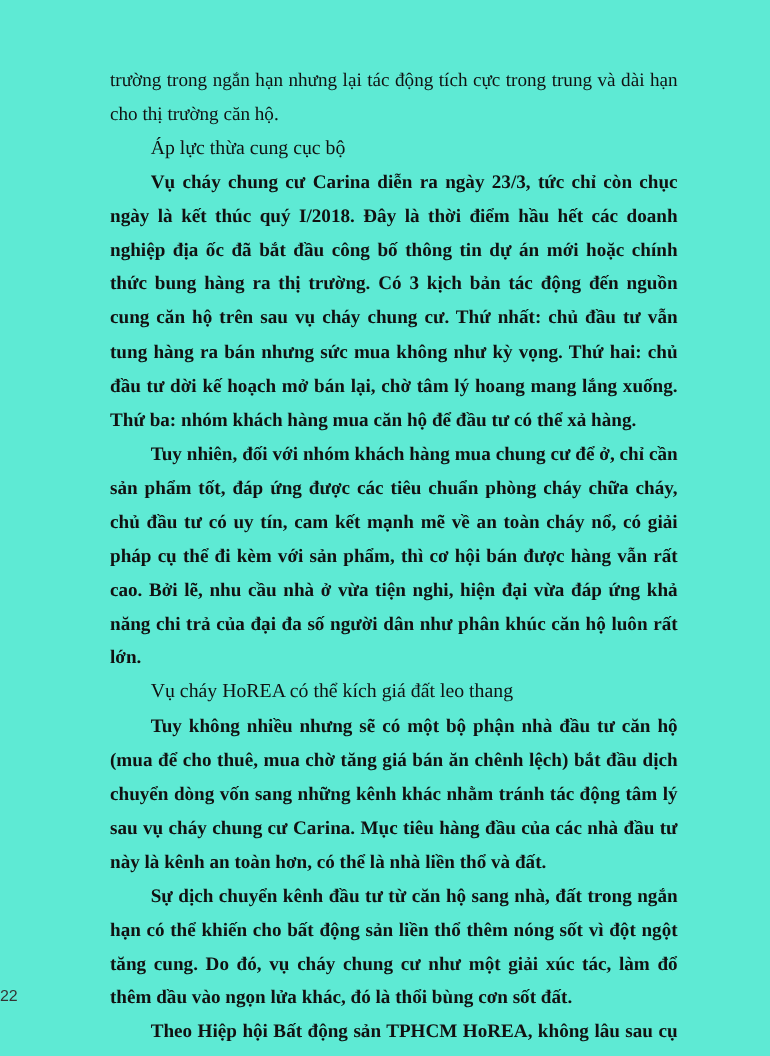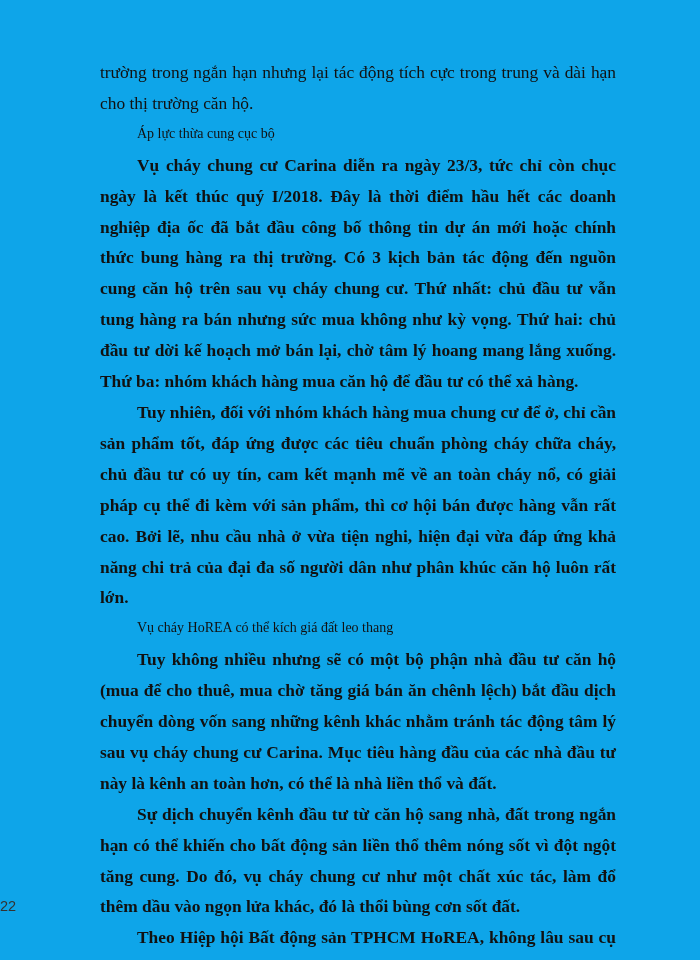--- a/index.html
+++ b/index.html
@@ -1,46 +1,46 @@
 <!DOCTYPE html>
 <html><head>
 <meta charset="utf-8">
 <style>
   html, body { margin: 0; padding: 0; background: #ffffff; }
   body { width: 700px; height: 960px; position: relative; overflow: hidden; }
   .page {
     position: absolute; left: 0; top: 0; width: 700px; height: 960px;
-    background: #0ea5e9; color: #111111;
+    background: #5eead4; color: #111111;
     font-family: "Liberation Serif", "DejaVu Serif", serif;
   }
   .content {
     position: absolute; left: 100px; top: 57px; width: 516px;
     font-size: 17.4px; line-height: 30.9px;
   }
   .content p {
     margin: 0; text-align: justify;
   }
   .content p.indent { text-indent: 37px; font-weight: bold; }
   .content p.subheading {
-    text-indent: 37px; font-size: 14px; line-height: 30.9px;
+    text-indent: 37px; font-size: 18px; line-height: 30.9px;
   }
   .page-number {
     position: absolute; left: 0; width: 700px; top: 898px;
     text-align: left; font-size: 14.5px; color: #333333;
     font-family: "Liberation Sans", "DejaVu Sans", sans-serif;
   }
 </style>
 </head>
 <body>
 
 <div class="page">
   <div class="content">
     <p>trường trong ngắn hạn nhưng lại tác động tích cực trong trung và dài hạn cho thị trường căn hộ.</p>
     <p class="subheading">Áp lực thừa cung cục bộ</p>
     <p class="indent">Vụ cháy chung cư Carina diễn ra ngày 23/3, tức chỉ còn chục ngày là kết thúc quý I/2018. Đây là thời điểm hầu hết các doanh nghiệp địa ốc đã bắt đầu công bố thông tin dự án mới hoặc chính thức bung hàng ra thị trường. Có 3 kịch bản tác động đến nguồn cung căn hộ trên sau vụ cháy chung cư. Thứ nhất: chủ đầu tư vẫn tung hàng ra bán nhưng sức mua không như kỳ vọng. Thứ hai: chủ đầu tư dời kế hoạch mở bán lại, chờ tâm lý hoang mang lắng xuống. Thứ ba: nhóm khách hàng mua căn hộ để đầu tư có thể xả hàng.</p>
     <p class="indent">Tuy nhiên, đối với nhóm khách hàng mua chung cư để ở, chỉ cần sản phẩm tốt, đáp ứng được các tiêu chuẩn phòng cháy chữa cháy, chủ đầu tư có uy tín, cam kết mạnh mẽ về an toàn cháy nổ, có giải pháp cụ thể đi kèm với sản phẩm, thì cơ hội bán được hàng vẫn rất cao. Bởi lẽ, nhu cầu nhà ở vừa tiện nghi, hiện đại vừa đáp ứng khả năng chi trả của đại đa số người dân như phân khúc căn hộ luôn rất lớn.</p>
     <p class="subheading">Vụ cháy HoREA có thể kích giá đất leo thang</p>
     <p class="indent">Tuy không nhiều nhưng sẽ có một bộ phận nhà đầu tư căn hộ (mua để cho thuê, mua chờ tăng giá bán ăn chênh lệch) bắt đầu dịch chuyển dòng vốn sang những kênh khác nhằm tránh tác động tâm lý sau vụ cháy chung cư Carina. Mục tiêu hàng đầu của các nhà đầu tư này là kênh an toàn hơn, có thể là nhà liền thổ và đất.</p>
-    <p class="indent">Sự dịch chuyển kênh đầu tư từ căn hộ sang nhà, đất trong ngắn hạn có thể khiến cho bất động sản liền thổ thêm nóng sốt vì đột ngột tăng cung. Do đó, vụ cháy chung cư như một chất xúc tác, làm đổ thêm dầu vào ngọn lửa khác, đó là thổi bùng cơn sốt đất.</p>
+    <p class="indent">Sự dịch chuyển kênh đầu tư từ căn hộ sang nhà, đất trong ngắn hạn có thể khiến cho bất động sản liền thổ thêm nóng sốt vì đột ngột tăng cung. Do đó, vụ cháy chung cư như một giải xúc tác, làm đổ thêm dầu vào ngọn lửa khác, đó là thổi bùng cơn sốt đất.</p>
     <p class="indent">Theo Hiệp hội Bất động sản TPHCM HoREA, không lâu sau cụ cháy chung cư Carina, đất nền khu vực Quận 9 có hiện tượng bị môi giới “thổi giá” lên khá cao. Một số dự án đất nền trên đường Tam Đa được rao giá 19 triệu</p>
   </div>
   <div class="page-number">22</div>
 </div>
 
 </body></html>

